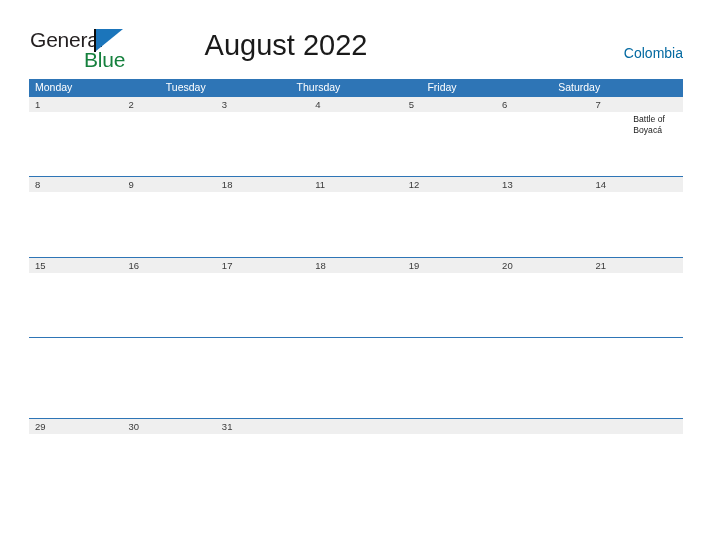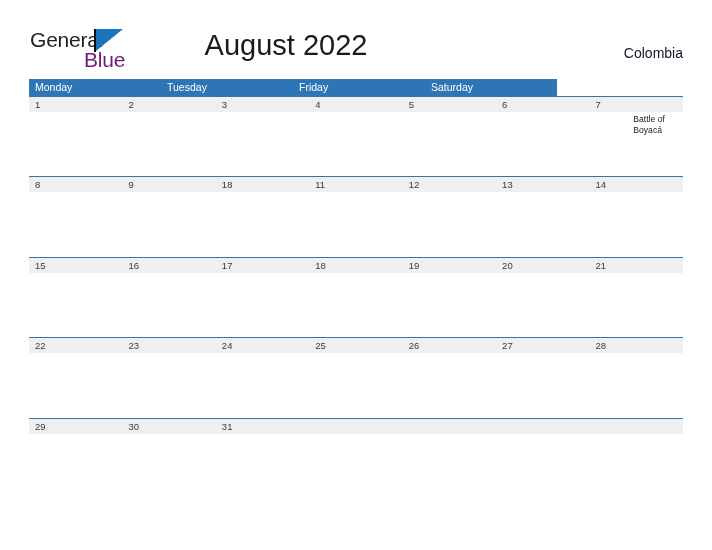--- a/index.html
+++ b/index.html
@@ -63,56 +63,56 @@
     height: 0;
     border-left: 27px solid #1b75bb;
     border-bottom: 22px solid transparent;
   }
   .logo-blue {
     position: absolute;
     left: 54px;
     top: 20px;
     font-size: 21px;
     letter-spacing: -0.2px;
-    color: #701a75;
+    color: #15803d;
     font-family: "Liberation Sans", sans-serif;
   }
 
   .cal-title {
     position: absolute;
     left: 0;
     top: 29px;
     width: 572px;
     text-align: center;
     font-size: 29px;
     color: #1a1a1a;
     font-family: "Liberation Sans", sans-serif;
     font-weight: normal;
   }
 
   .cal-locale {
     position: absolute;
     right: 29px;
     top: 45px;
     font-size: 14px;
-    color: #0f172a;
+    color: #0369a1;
     font-family: "Liberation Sans", sans-serif;
   }
 
   
   .calendar {
     position: absolute;
     left: 29px;
     top: 79px;
     width: 654px;
   }
 
   .weekday-header {
     display: flex;
-    width: 528px;
+    width: 654px;
     height: 17px;
     background: #2e75b6;
   }
   .weekday-cell {
     flex: 1 1 0;
     color: #ffffff;
     font-size: 10.5px;
     line-height: 17px;
     padding-left: 6px;
     box-sizing: border-box;
@@ -197,20 +197,21 @@
 
   <div class="cal-locale">Colombia</div>
 
 </div>
 
 <div class="calendar">
 
   <div class="weekday-header">
     <div class="weekday-cell">Monday</div>
     <div class="weekday-cell">Tuesday</div>
+    <div class="weekday-cell">Thursday</div>
     <div class="weekday-cell">Friday</div>
     <div class="weekday-cell">Saturday</div>
   </div>
 
   <div class="week-row">
     <div class="week-band">
       <div class="day-cell">
           <span class="day-num">1</span>
         </div>
       <div class="day-cell">
@@ -346,43 +347,20 @@
       <div class="event-cell">
           <span class="event-text"></span>
         </div>
       <div class="event-cell">
           <span class="event-text"></span>
         </div>
     </div>
   </div>
 
   <div class="week-row">
-    <div class="week-band">
-      <div class="day-cell">
-          <span class="day-num">22</span>
-        </div>
-      <div class="day-cell">
-          <span class="day-num">23</span>
-        </div>
-      <div class="day-cell">
-          <span class="day-num">24</span>
-        </div>
-      <div class="day-cell">
-          <span class="day-num">25</span>
-        </div>
-      <div class="day-cell">
-          <span class="day-num">26</span>
-        </div>
-      <div class="day-cell">
-          <span class="day-num">27</span>
-        </div>
-      <div class="day-cell">
-          <span class="day-num">28</span>
-        </div>
-    </div>
     <div class="week-events">
       <div class="event-cell">
           <span class="event-text"></span>
         </div>
       <div class="event-cell">
           <span class="event-text"></span>
         </div>
       <div class="event-cell">
           <span class="event-text"></span>
         </div>

